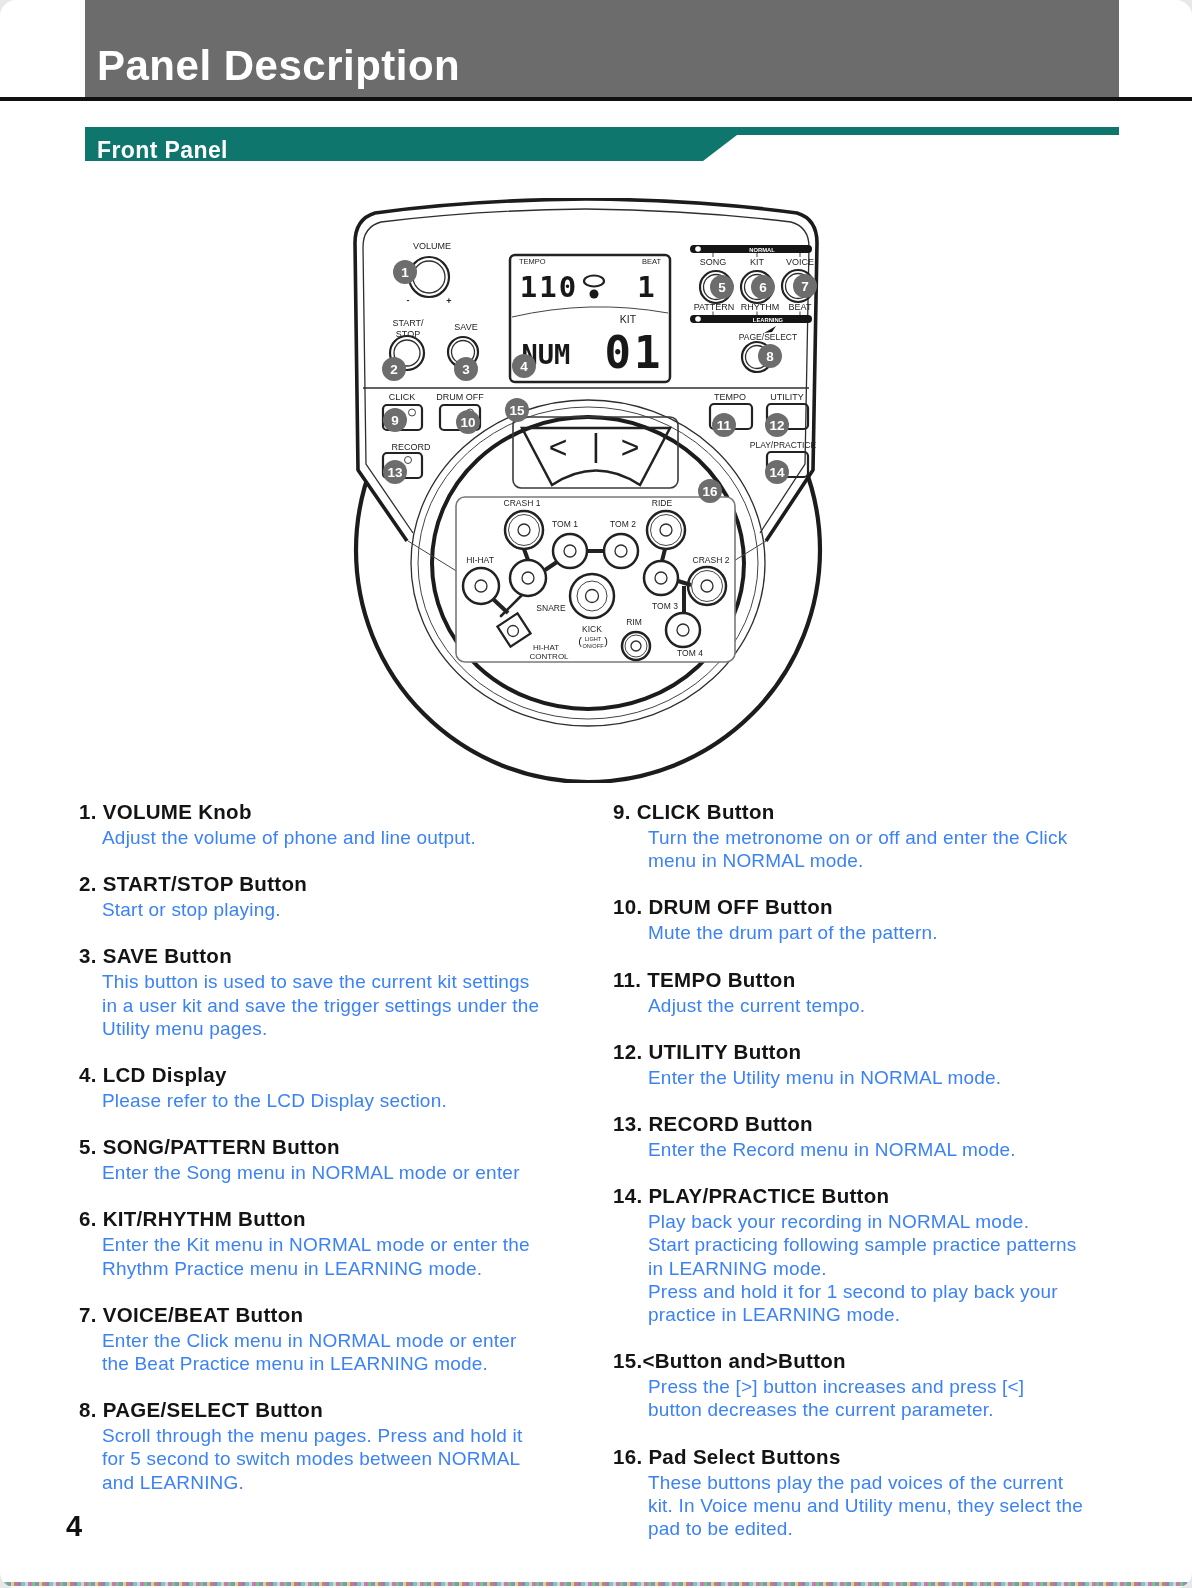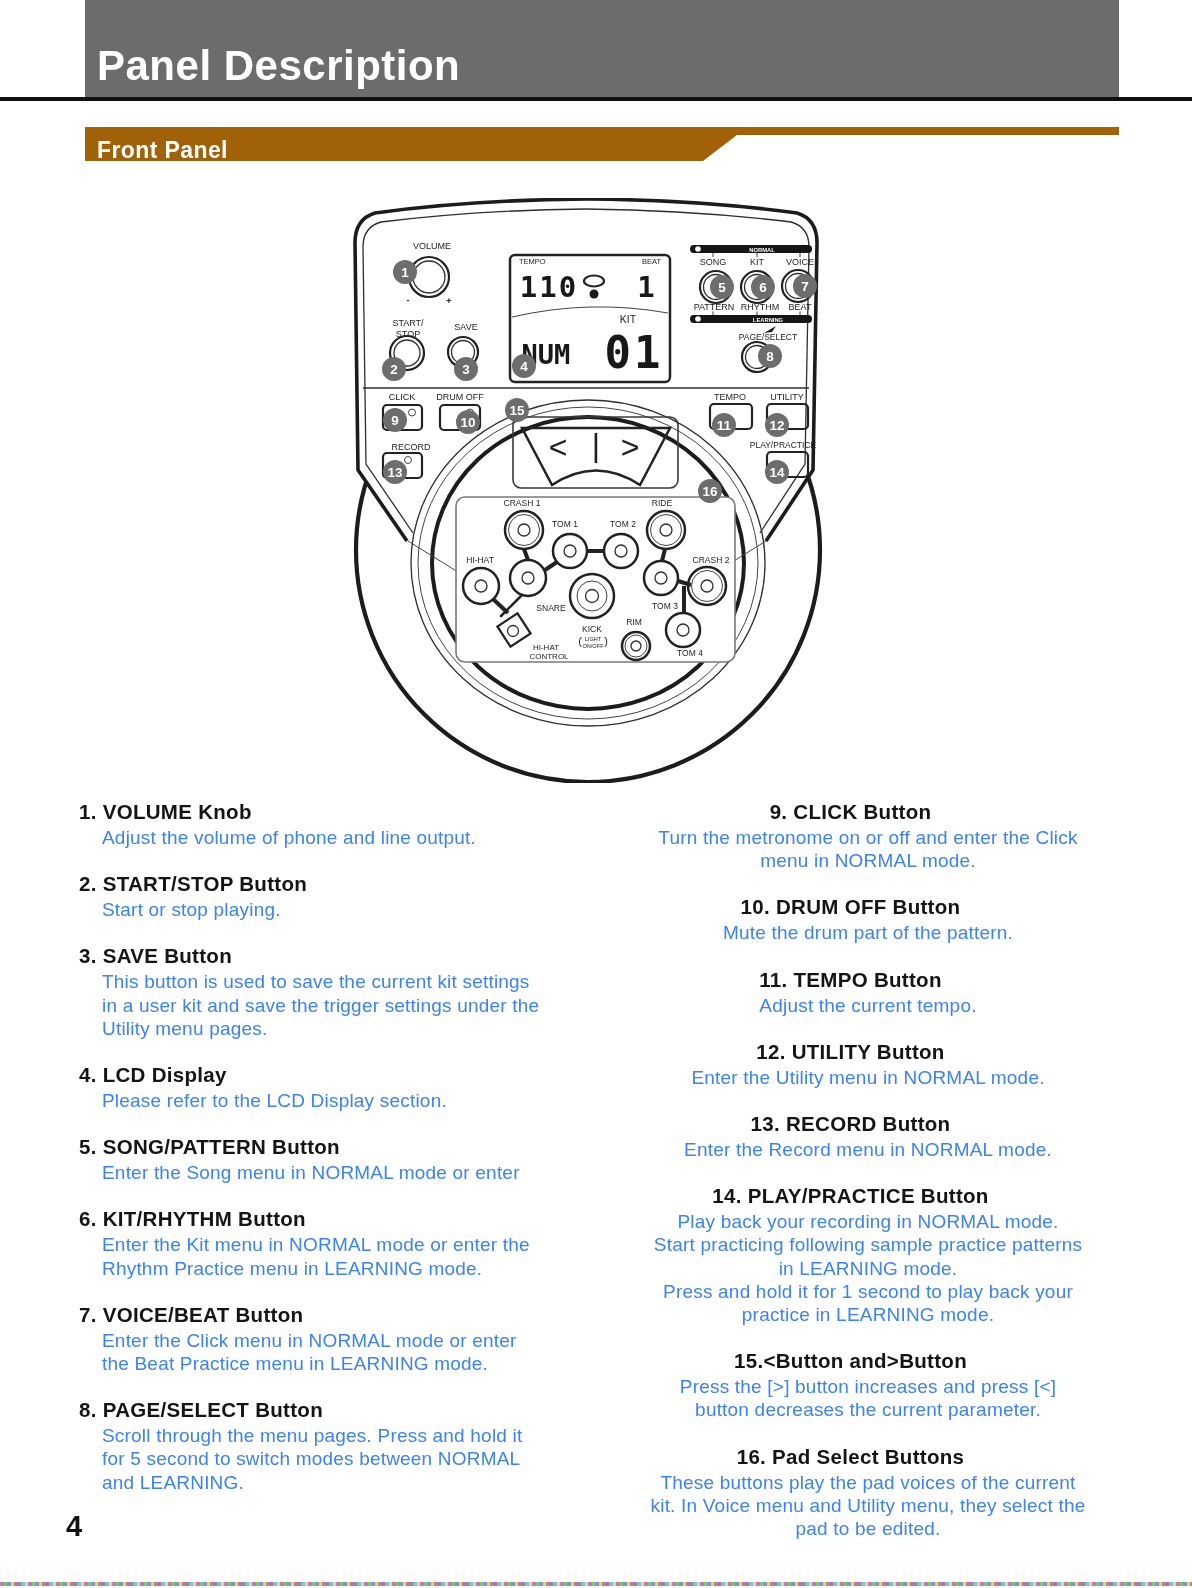--- a/index.html
+++ b/index.html
@@ -1,23 +1,23 @@
 <!DOCTYPE html>
 <html><head>
 <meta charset="utf-8">
 <style>
   html,body{margin:0;padding:0;background:#e8e8e8;}
   .page{position:relative;width:1192px;height:1588px;background:#ffffff;margin:0 auto;
-        font-family:"Liberation Sans",sans-serif;overflow:hidden;}
+        font-family:"Liberation Sans",sans-serif;overflow:hidden;border-radius:16px;}
   
   .hdr-box{position:absolute;left:85px;top:0;width:1034px;height:97px;background:#6c6c6c;}
   .hdr-title{position:absolute;left:12px;bottom:7px;color:#ffffff;font-size:42px;font-weight:bold;letter-spacing:0.5px;}
   .hdr-rule{position:absolute;left:0;top:97px;width:1192px;height:4px;background:#111111;}
   
-  .ribbon{position:absolute;left:85px;top:127px;width:1034px;height:34px;background:#a16207;
+  .ribbon{position:absolute;left:85px;top:127px;width:1034px;height:34px;background:#0f766e;
           clip-path:polygon(0 0,1034px 0,1034px 8px,652px 8px,618px 34px,0 34px);}
   .ribbon-label{position:absolute;left:12px;top:10px;color:#ffffff;font-size:23px;font-weight:bold;letter-spacing:0.4px;}
   
   .device{position:absolute;left:345px;top:198px;width:482px;height:585px;}
   .sk-xthick{stroke:#1c1c1c;stroke-width:4.2;fill:none;}
   .sk-thick{stroke:#1c1c1c;stroke-width:3.6;fill:none;stroke-linejoin:round;}
   .sk-med{stroke:#222222;stroke-width:2.5;fill:none;}
   .sk-med2{stroke:#222222;stroke-width:2.2;fill:none;}
   .sk-lt{stroke:#2e2e2e;stroke-width:1.3;fill:none;}
   .sk-hair{stroke:#444444;stroke-width:1;fill:none;}
@@ -29,21 +29,21 @@
   .am{text-anchor:middle;}
   .seg{font-family:"DejaVu Sans Mono",monospace;font-weight:bold;fill:#181818;}
   .bar{fill:#151515;}
   .bar-txt{font-size:5.8px;font-weight:bold;fill:#ffffff;text-anchor:middle;}
   .co{fill:#6d6d6d;}
   .co-txt{font-size:13.5px;font-weight:bold;fill:#ffffff;text-anchor:middle;}
   .rocker-glyph{font-size:32px;font-weight:400;fill:#1e1e1e;text-anchor:middle;}
   
   .col{position:absolute;top:800px;color:#222222;}
   .col-left{left:79px;width:485px;}
-  .col-right{left:598px;width:505px;text-align:center;}
+  .col-right{left:613px;width:505px;}
   .desc-item{margin-bottom:23px;}
   .desc-title{font-size:20.5px;font-weight:bold;color:#141414;line-height:24px;letter-spacing:0.3px;margin-bottom:2px;white-space:nowrap;}
   .desc-body{padding-left:23px;}
   .col-right .desc-body{padding-left:35px;}
   .desc-line{font-size:19px;line-height:23.2px;letter-spacing:0.2px;color:#3b82f6;white-space:nowrap;}
   .page-num{position:absolute;left:66px;top:1510px;font-size:29px;font-weight:bold;color:#111111;}
   .noise-strip{position:absolute;left:0;top:1582px;width:1192px;height:4px;opacity:.8;
     background:repeating-linear-gradient(90deg,
       #b85c9e 0 4px,#5cb85c 4px 7px,#5c7db8 7px 11px,#d8c95c 11px 14px,
       #b85c5c 14px 18px,#7d5cb8 18px 21px,#5cb8a8 21px 25px,#c9c9c9 25px 28px);}

